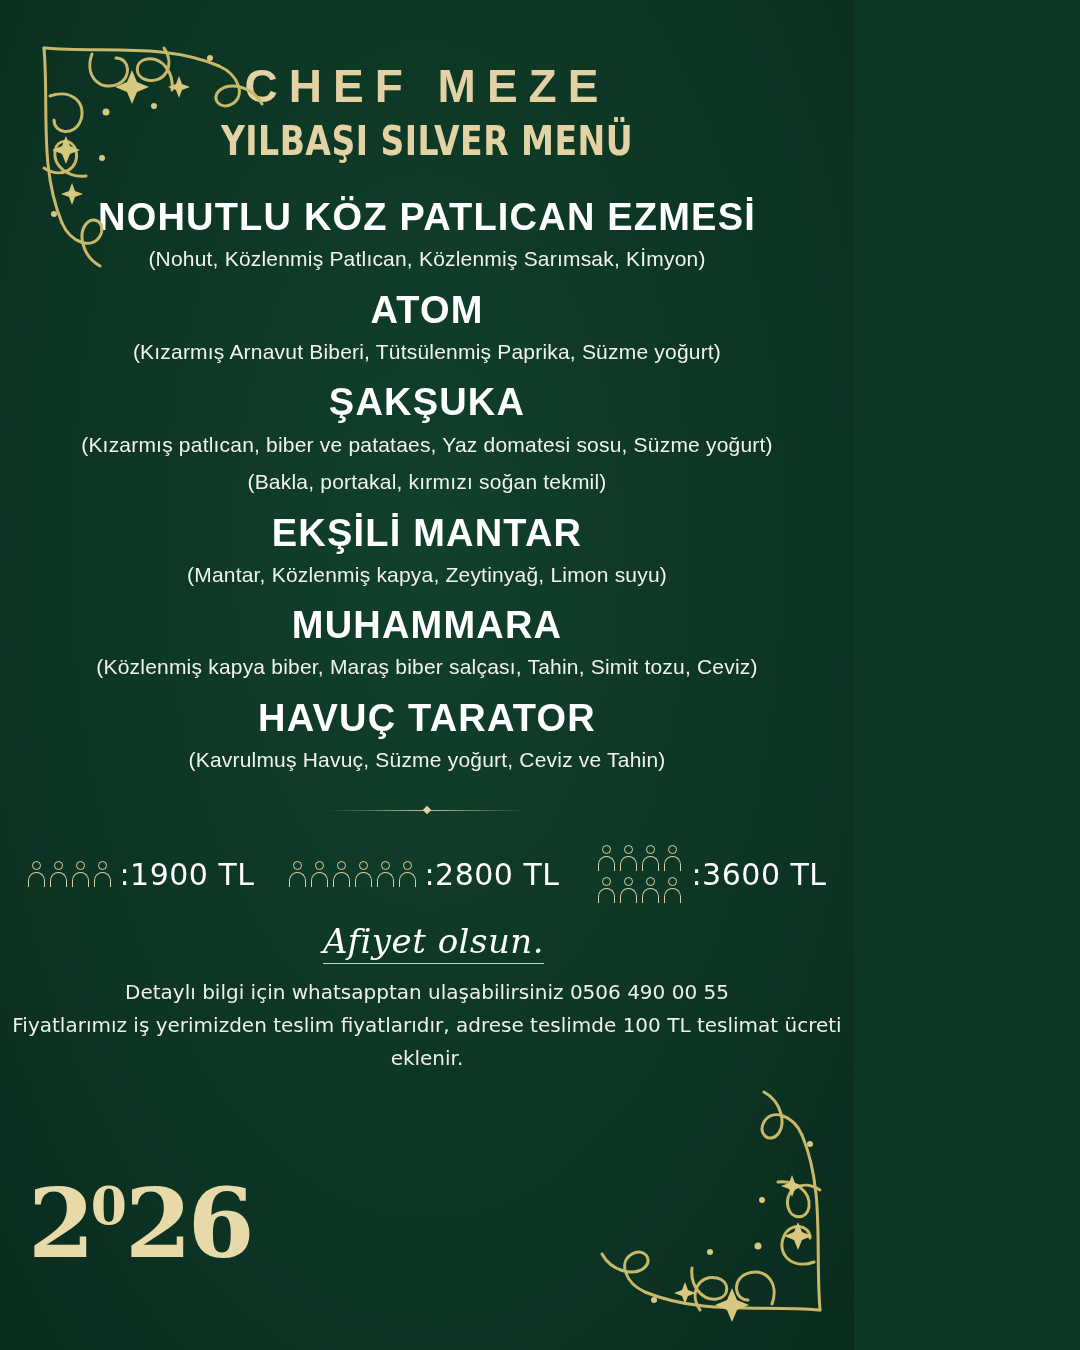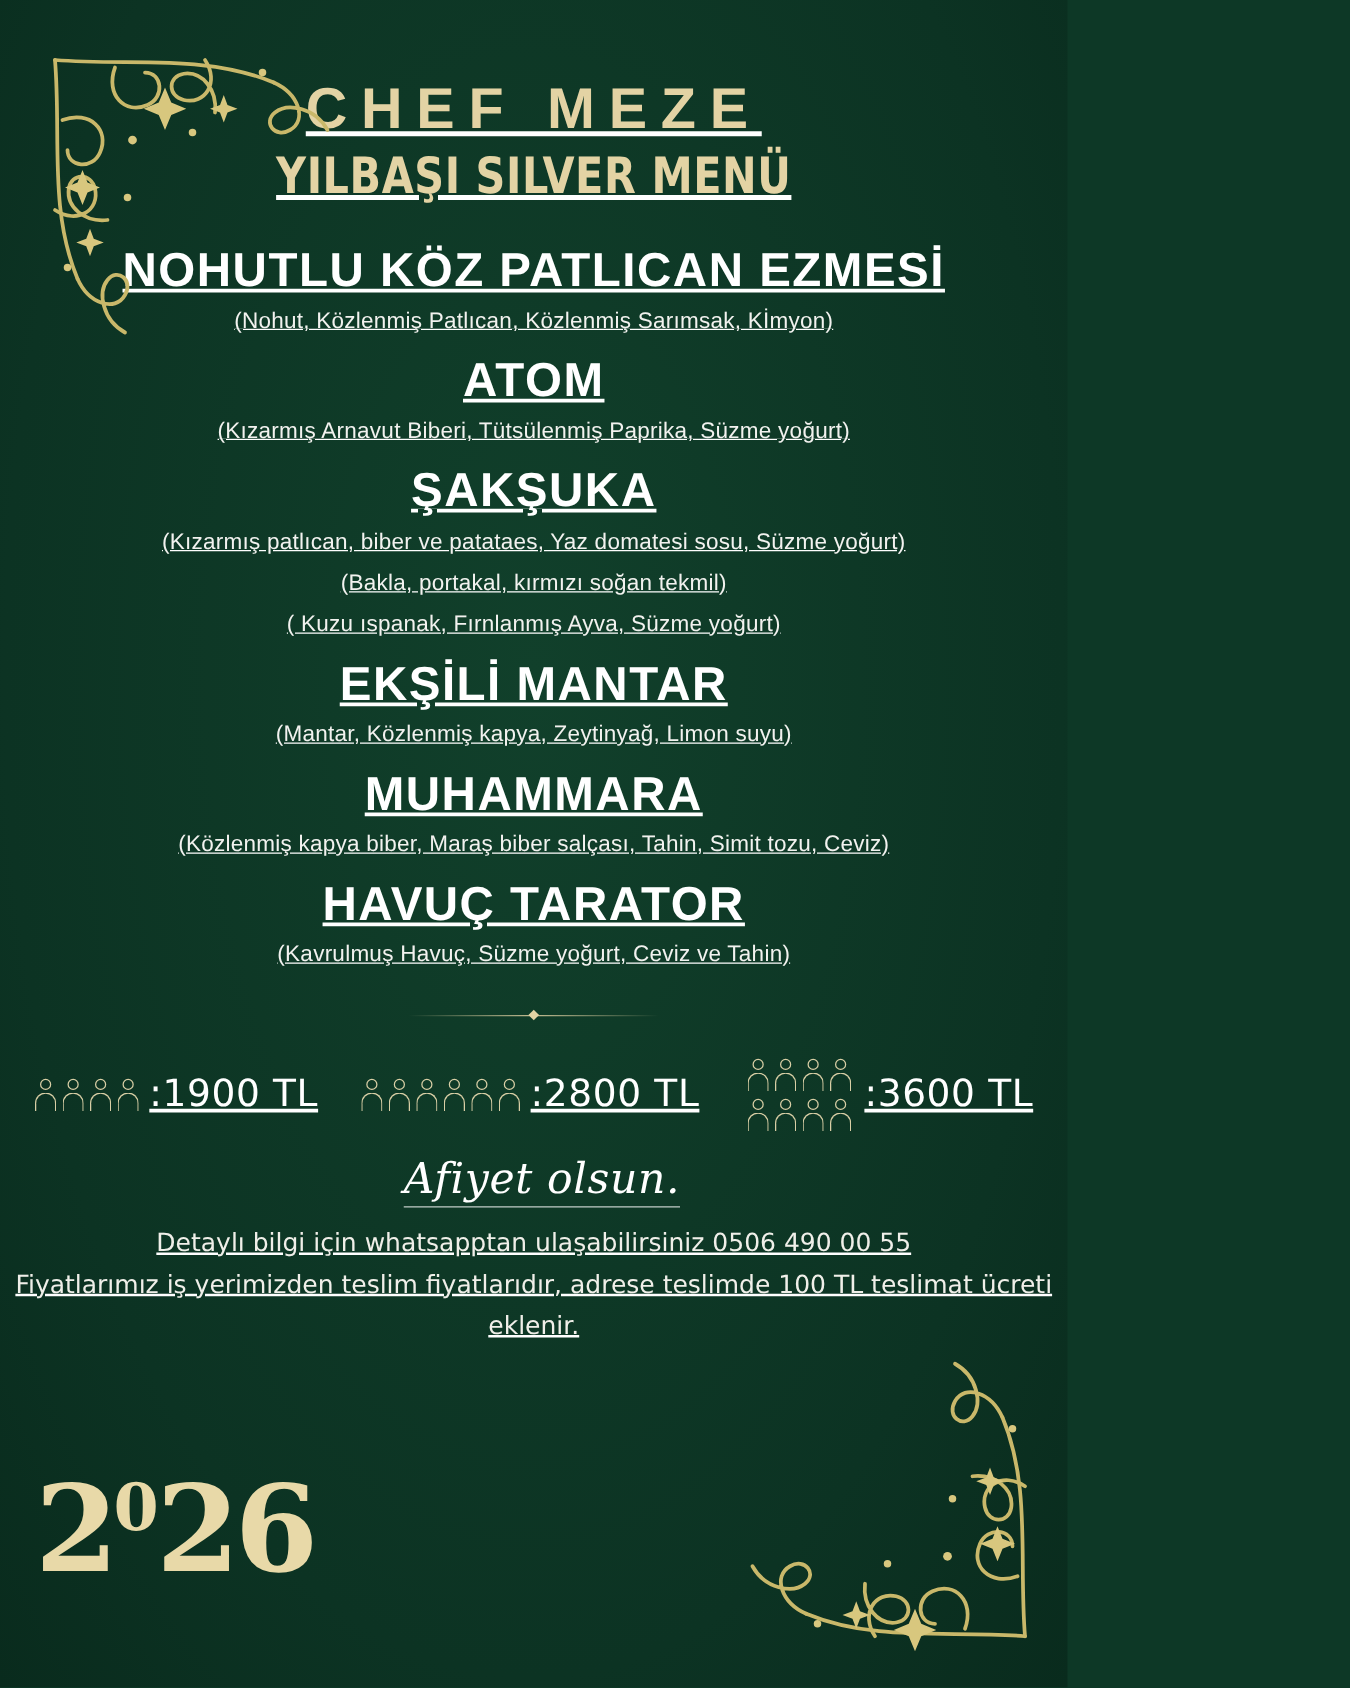--- a/index.html
+++ b/index.html
@@ -14,21 +14,20 @@
     color: #ffffff;
     overflow: hidden;
     position: relative;
   }
   .page {
     position: relative;
     width: 854px;
     height: 1350px;
     background: radial-gradient(ellipse at 50% 40%, #11402b 0%, #0c3323 70%, #092b1d 100%);
     overflow: hidden;
-    text-decoration: underline;
   }
 
   
   .corner {
     position: absolute;
     pointer-events: none;
   }
   .corner-tl { top: 18px; left: 14px; }
   .corner-br { bottom: 6px; right: 4px; }
 
@@ -64,21 +63,21 @@
   }
   .item { margin-bottom: 2px; }
   .item-name {
     font-size: 38px;
     font-weight: bold;
     letter-spacing: 1.2px;
     color: #ffffff;
     line-height: 1.45;
   }
   .item-desc {
-    font-size: 18px;
+    font-size: 21px;
     color: #f2f2ef;
     letter-spacing: 0.2px;
     line-height: 1.5;
     font-weight: 400;
     margin-top: -2px;
     margin-bottom: 8px;
   }
 
   
   .divider {
@@ -276,21 +275,20 @@
       <div class="item-desc">(Kızarmış Arnavut Biberi, Tütsülenmiş Paprika, Süzme yoğurt)</div>
     </div>
     <div class="item">
       <div class="item-name">ŞAKŞUKA</div>
       <div class="item-desc">(Kızarmış patlıcan, biber ve patataes, Yaz domatesi sosu, Süzme yoğurt)</div>
     </div>
     <div class="item">
       <div class="item-desc">(Bakla, portakal, kırmızı soğan tekmil)</div>
     </div>
     <div class="item">
-      <div class="item-desc">( Kuzu ıspanak, Fırnlanmış Ayva, Süzme yoğurt)</div>
     </div>
     <div class="item">
       <div class="item-name">EKŞİLİ MANTAR</div>
       <div class="item-desc">(Mantar, Közlenmiş kapya, Zeytinyağ, Limon suyu)</div>
     </div>
     <div class="item">
       <div class="item-name">MUHAMMARA</div>
       <div class="item-desc">(Közlenmiş kapya biber, Maraş biber salçası, Tahin, Simit tozu, Ceviz)</div>
     </div>
     <div class="item">

